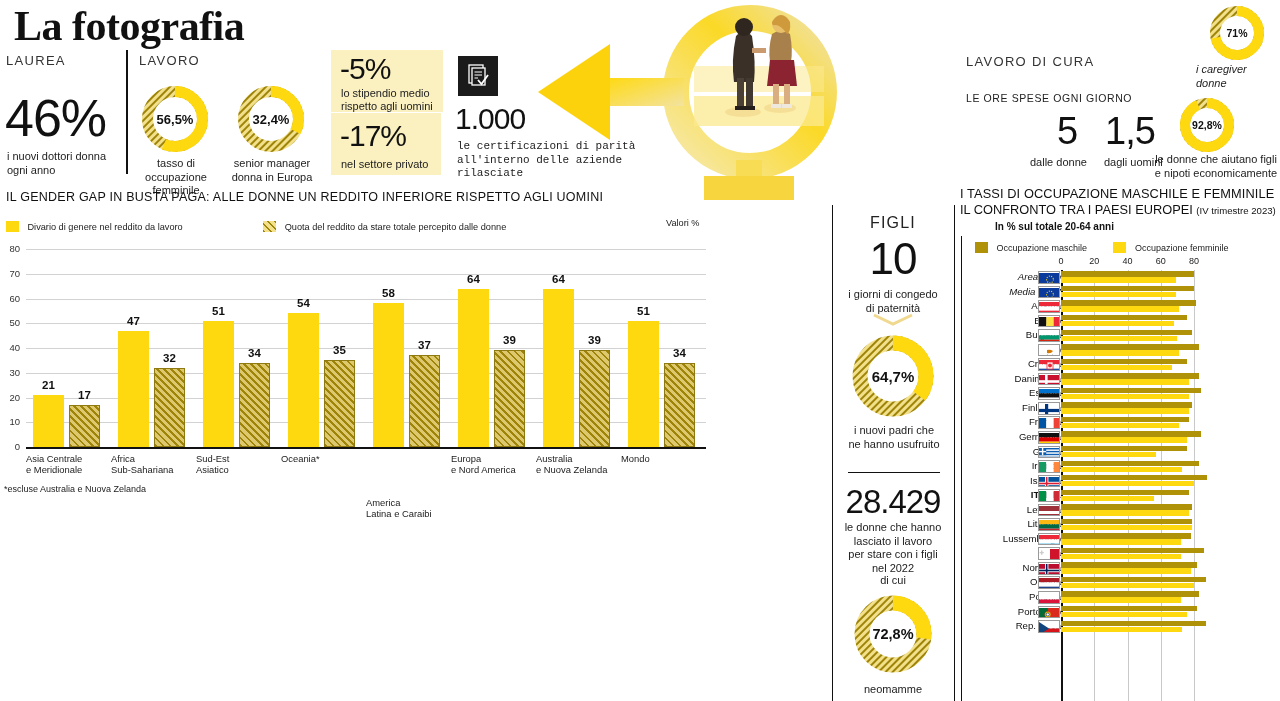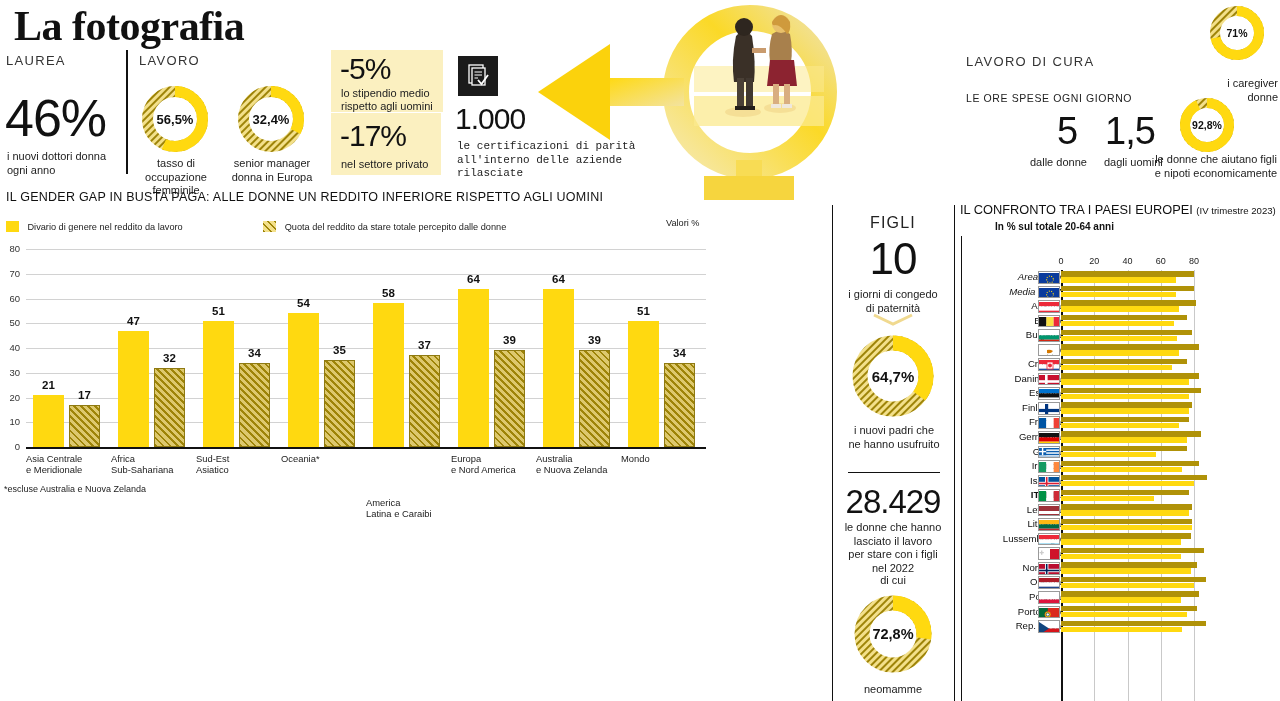--- a/index.html
+++ b/index.html
@@ -221,21 +221,21 @@
         <pattern id="hatchC" width="5" height="5" patternTransform="rotate(45)" patternUnits="userSpaceOnUse">
           <rect width="5" height="5" fill="#f3e08a"></rect>
             <rect width="2" height="5" fill="#9e8408"></rect>
         </pattern>
       </defs>
       <circle cx="29" cy="29" r="22" fill="none" stroke="url(#hatchC)" stroke-width="10"></circle>
       <circle cx="29" cy="29" r="22" fill="none" stroke="#ffd910" stroke-width="10" stroke-dasharray="98.1 40.1" transform="rotate(-90 29 29)"></circle>
     </svg>
     <div class="lbl" style="font-size:10.5px;">71%</div>
   </div>
-  <div class="cap" style="position:absolute;left:1196px;top:77px;width:82px;text-align:right;white-space:pre-line;">i caregiver
+  <div class="cap" style="position:absolute;left:1196px;top:63px;width:82px;text-align:left;white-space:pre-line;font-style:italic;">i caregiver
 donne</div>
 
   <div class="donut" style="position:absolute;left:1178px;top:96px;width:58px;height:58px;">
     <svg width="58" height="58" viewBox="0 0 58 58">
       <defs>
         <pattern id="hatchD" width="5" height="5" patternTransform="rotate(45)" patternUnits="userSpaceOnUse">
           <rect width="5" height="5" fill="#f3e08a"></rect>
             <rect width="2" height="5" fill="#9e8408"></rect>
         </pattern>
       </defs>
@@ -374,26 +374,33 @@
             <rect width="2" height="5" fill="#9e8408"></rect>
         </pattern>
       </defs>
       <circle cx="42" cy="42" r="31" fill="none" stroke="url(#hatchF)" stroke-width="15"></circle>
       <circle cx="42" cy="42" r="31" fill="none" stroke="#ffd910" stroke-width="15" stroke-dasharray="53 141.8" transform="rotate(-90 42 42)"></circle>
     </svg>
     <div class="lbl" style="font-size:14.5px;">72,8%</div>
   </div>
   <div class="cap" style="position:absolute;left:832px;top:683px;width:122px;text-align:center;">neomamme</div>
 
+  <div style="position:absolute;left:960px;top:186px;font-size:12.8px;letter-spacing:0.1px;color:#111;white-space:nowrap;">I TASSI DI OCCUPAZIONE MASCHILE E FEMMINILE</div>
   <div style="position:absolute;left:960px;top:202px;font-size:12.8px;color:#111;white-space:nowrap;">
     <span>IL CONFRONTO TRA I PAESI EUROPEI</span>
     <span style="font-size:9.6px;">(IV trimestre 2023)</span>
   </div>
   <div style="position:absolute;left:995px;top:221px;font-size:10px;font-weight:bold;color:#111;">In % sul totale 20-64 anni</div>
 
+  <div style="position:absolute;left:975px;top:238px;">
+    <span class="legend-sw" style="width:13px;height:11px;background:#b09208;"></span>
+    <span class="eutxt" style="margin-left:4px;vertical-align:middle;">Occupazione maschile</span>
+    <span class="legend-sw" style="width:13px;height:11px;margin-left:22px;background:#ffd910;"></span>
+    <span class="eutxt" style="margin-left:4px;vertical-align:middle;">Occupazione femminile</span>
+  </div>
 
   <div class="colrule" style="left:961px;top:236px;height:465px;"></div>
 
   <div id="euaxis" style="position:absolute;left:0;top:0;">
       <div class="eutxt" style="position: absolute; left: 1051px; width: 20px; text-align: center; top: 256px;">0</div>
       <div class="eutick" style="left: 1061px; top: 270px; height: 431px; background: rgb(17, 17, 17); width: 2px;"></div>
       <div class="eutxt" style="position: absolute; left: 1084.25px; width: 20px; text-align: center; top: 256px;">20</div>
       <div class="eutick" style="left: 1094.25px; top: 270px; height: 431px;"></div>
       <div class="eutxt" style="position: absolute; left: 1117.5px; width: 20px; text-align: center; top: 256px;">40</div>
       <div class="eutick" style="left: 1127.5px; top: 270px; height: 431px;"></div>

